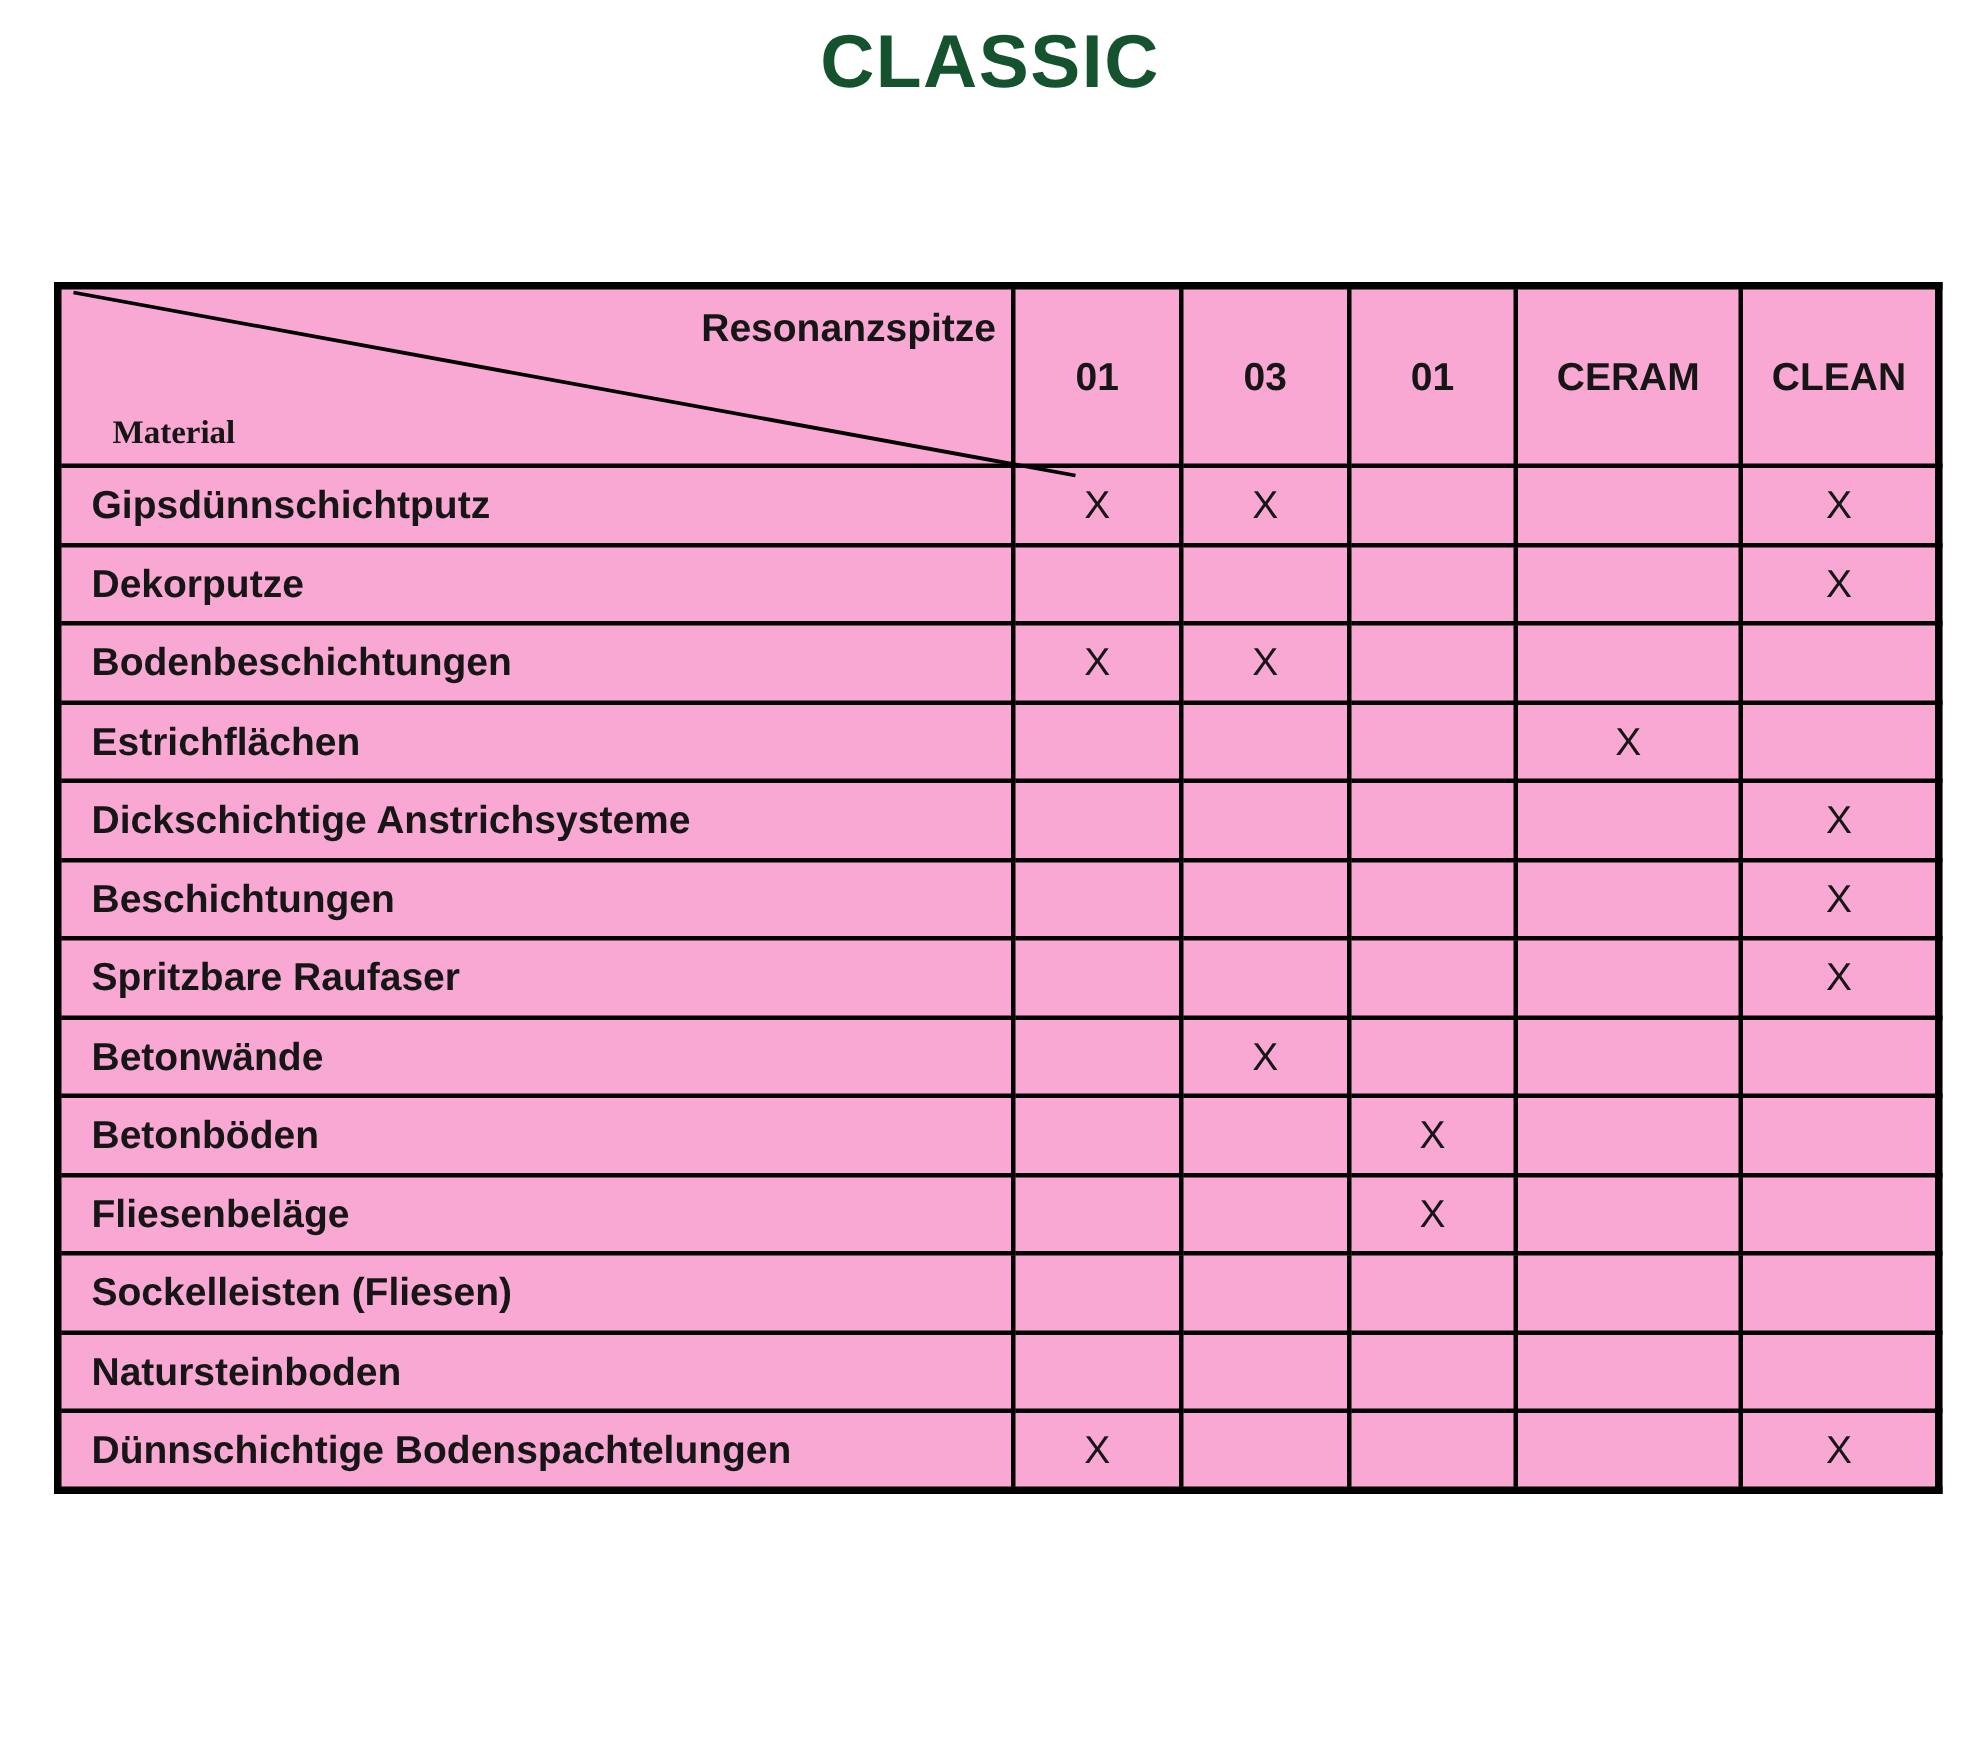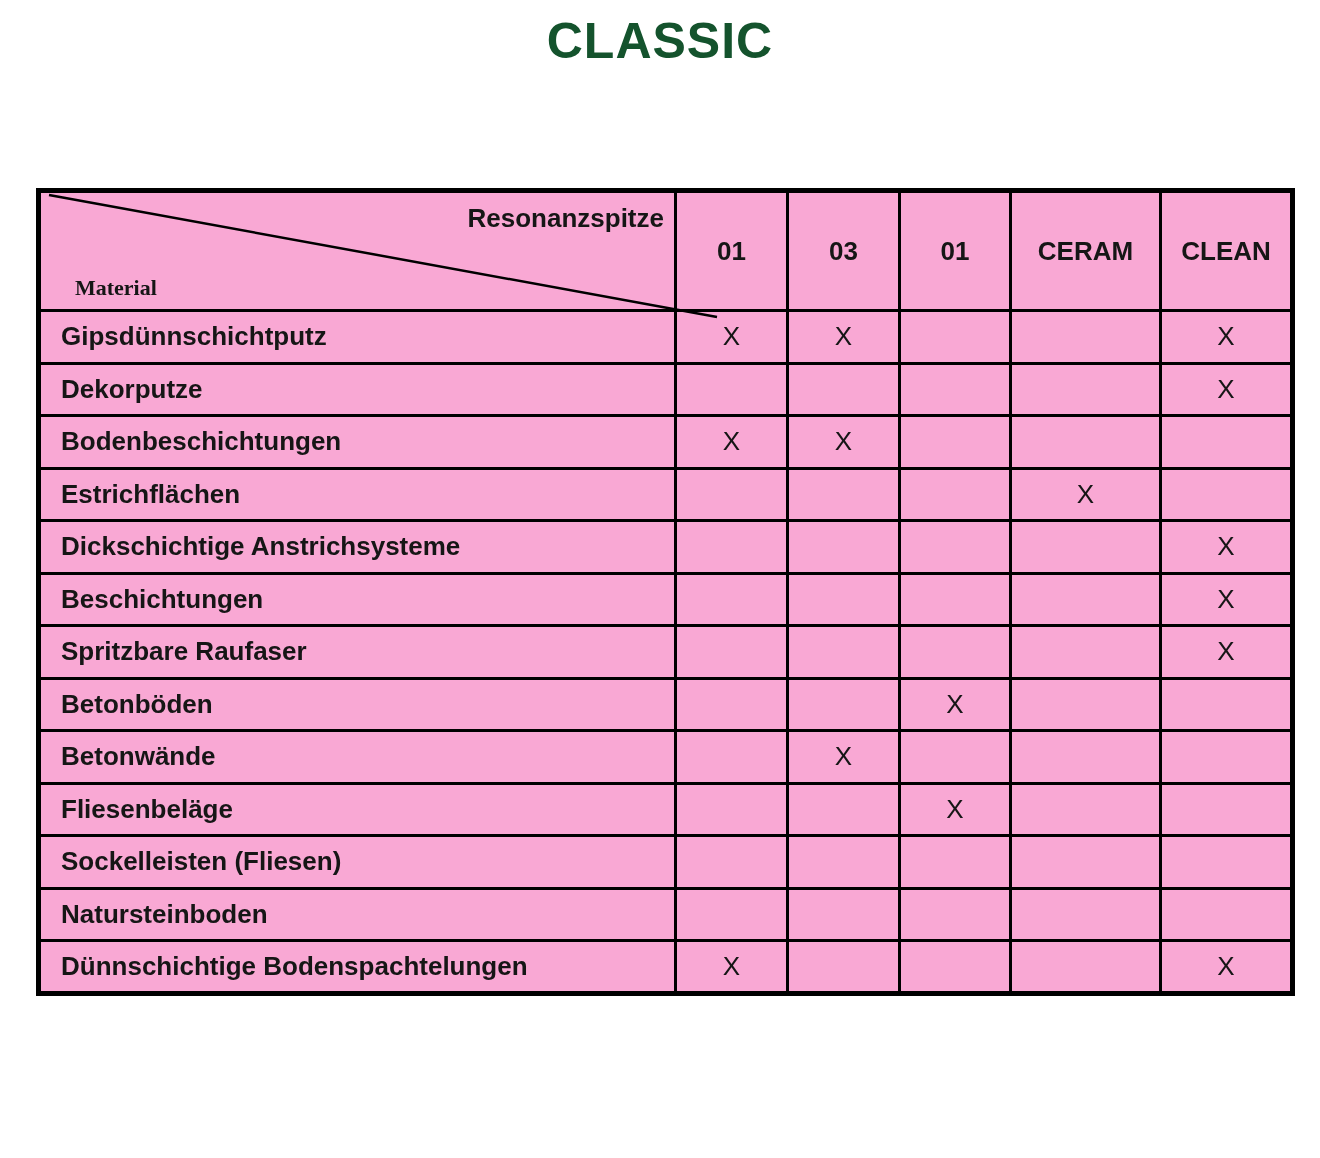--- a/index.html
+++ b/index.html
@@ -174,32 +174,32 @@
       </tr>
       <tr class="data-row">
         <td class="mat">Spritzbare Raufaser</td>
         <td class="mk"></td>
         <td class="mk"></td>
         <td class="mk"></td>
         <td class="mk"></td>
         <td class="mk">X</td>
       </tr>
       <tr class="data-row">
+        <td class="mat">Betonwände</td>
+        <td class="mk"></td>
+        <td class="mk">X</td>
+        <td class="mk"></td>
+        <td class="mk"></td>
+        <td class="mk"></td>
+      </tr>
+      <tr class="data-row">
         <td class="mat">Betonböden</td>
         <td class="mk"></td>
         <td class="mk"></td>
         <td class="mk">X</td>
-        <td class="mk"></td>
-        <td class="mk"></td>
-      </tr>
-      <tr class="data-row">
-        <td class="mat">Betonwände</td>
-        <td class="mk"></td>
-        <td class="mk">X</td>
-        <td class="mk"></td>
         <td class="mk"></td>
         <td class="mk"></td>
       </tr>
       <tr class="data-row">
         <td class="mat">Fliesenbeläge</td>
         <td class="mk"></td>
         <td class="mk"></td>
         <td class="mk">X</td>
         <td class="mk"></td>
         <td class="mk"></td>

